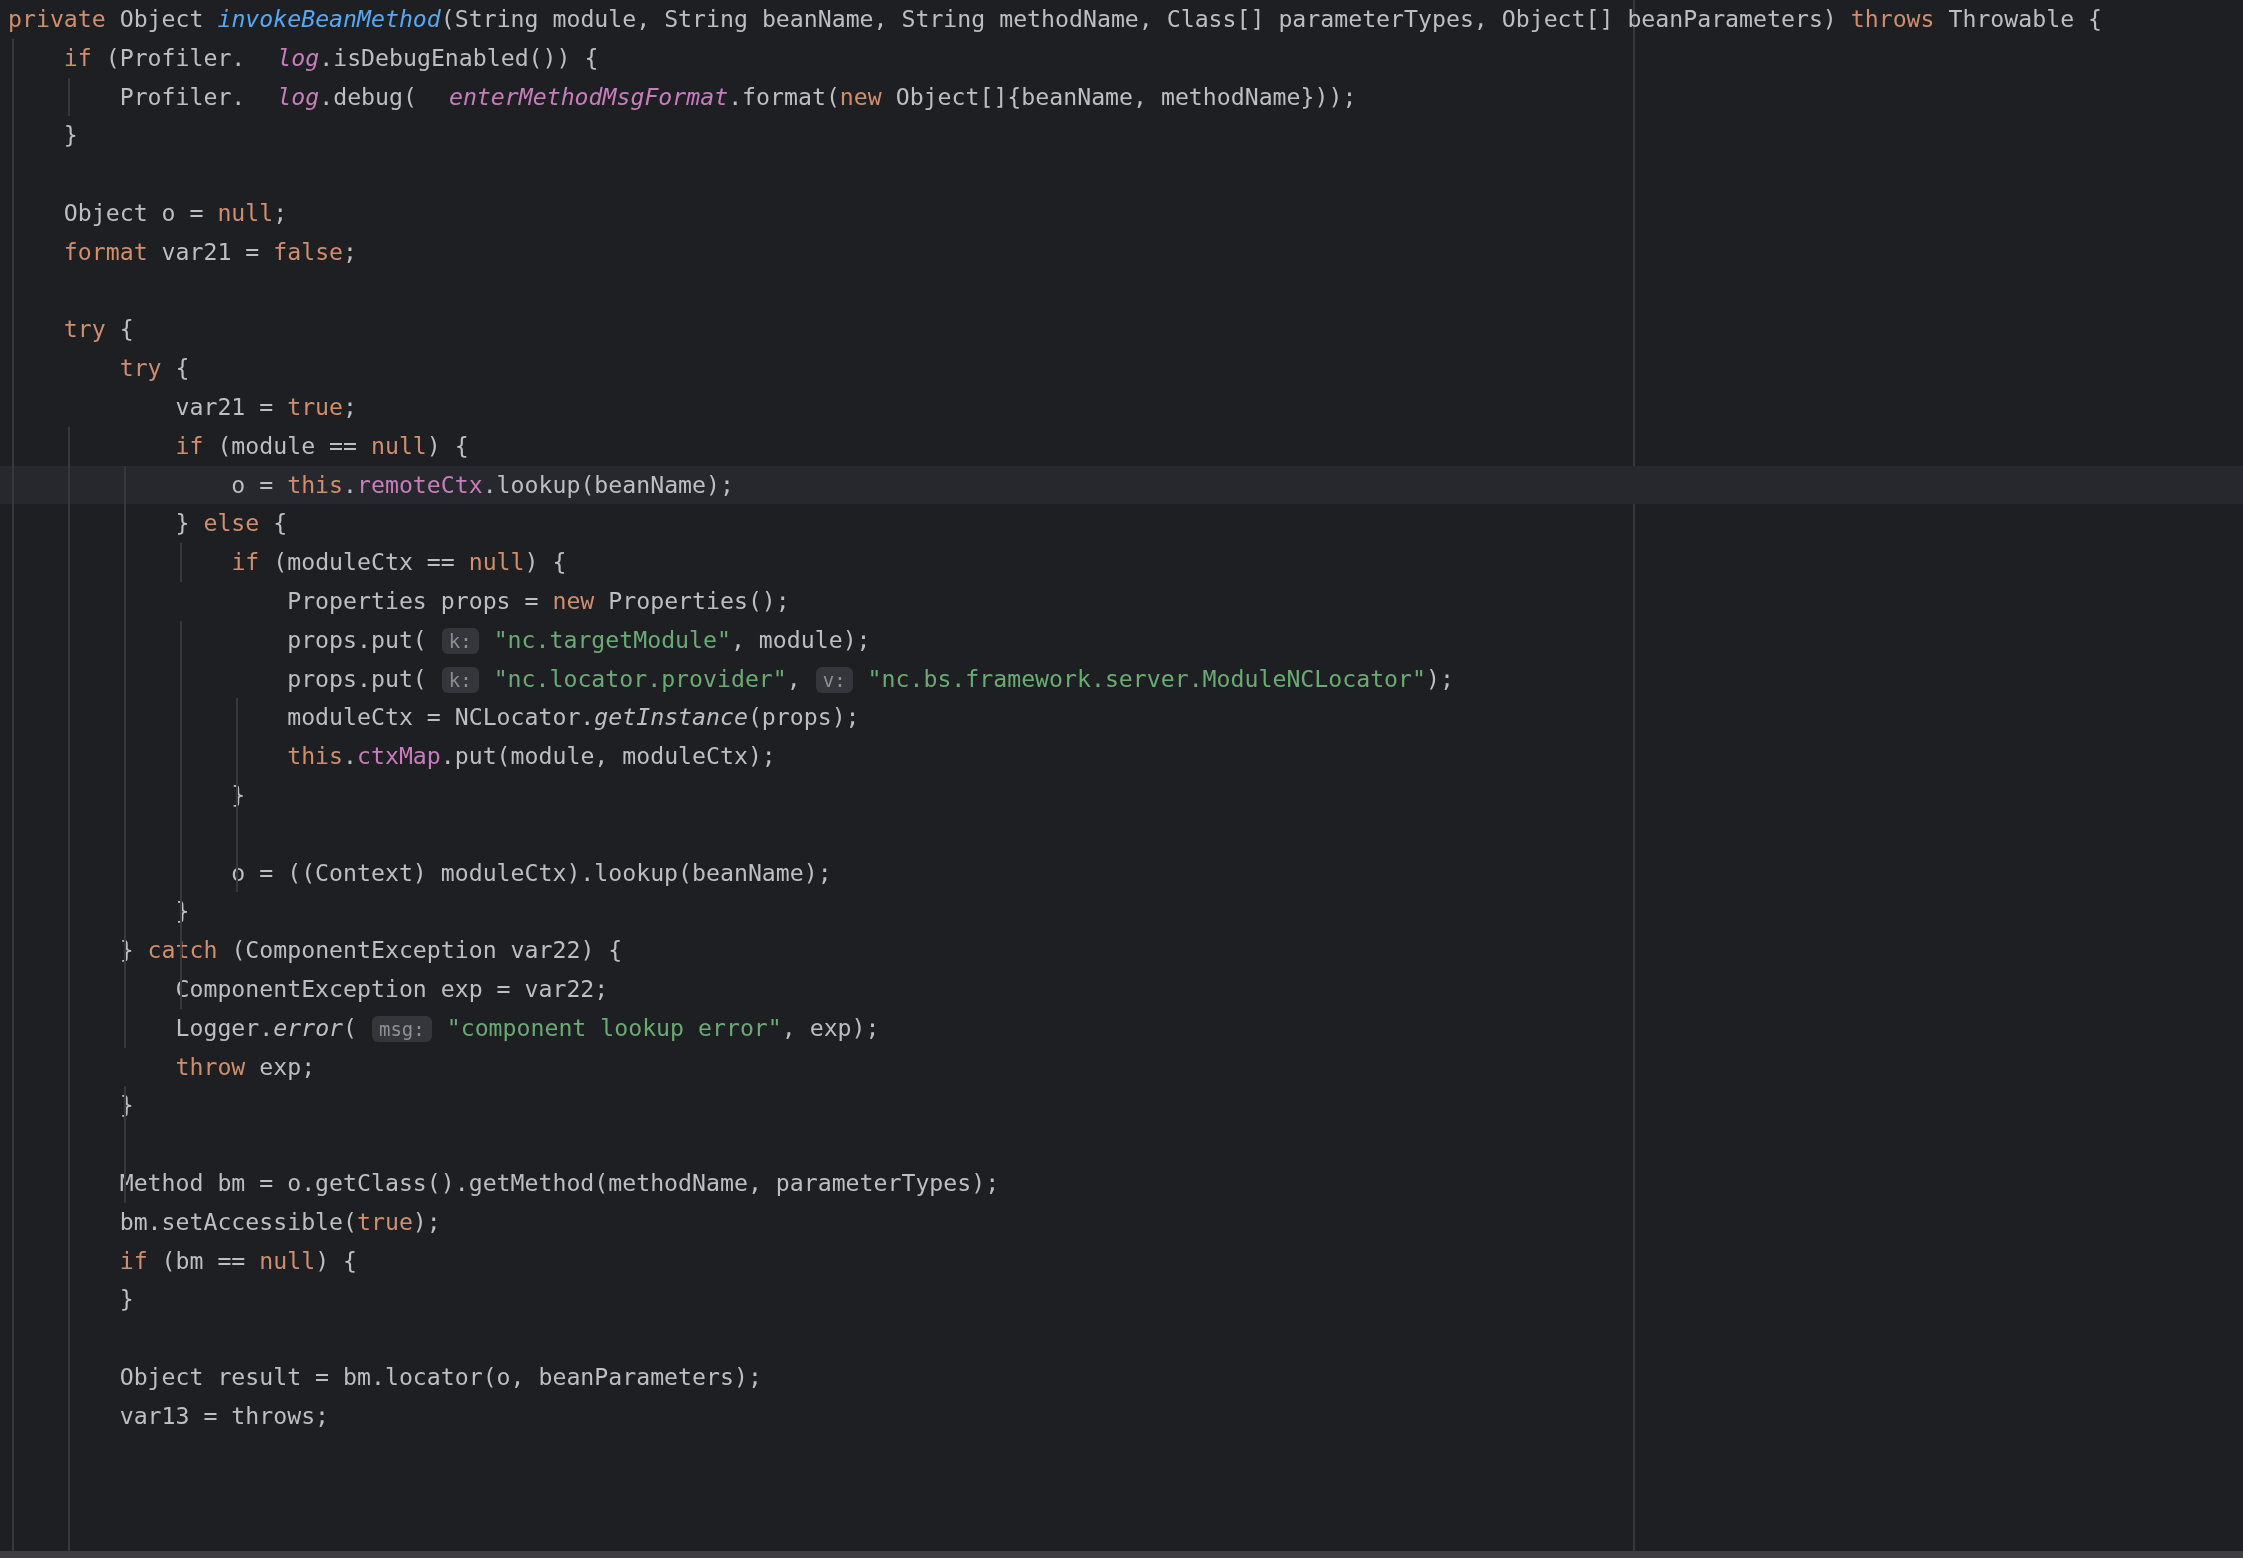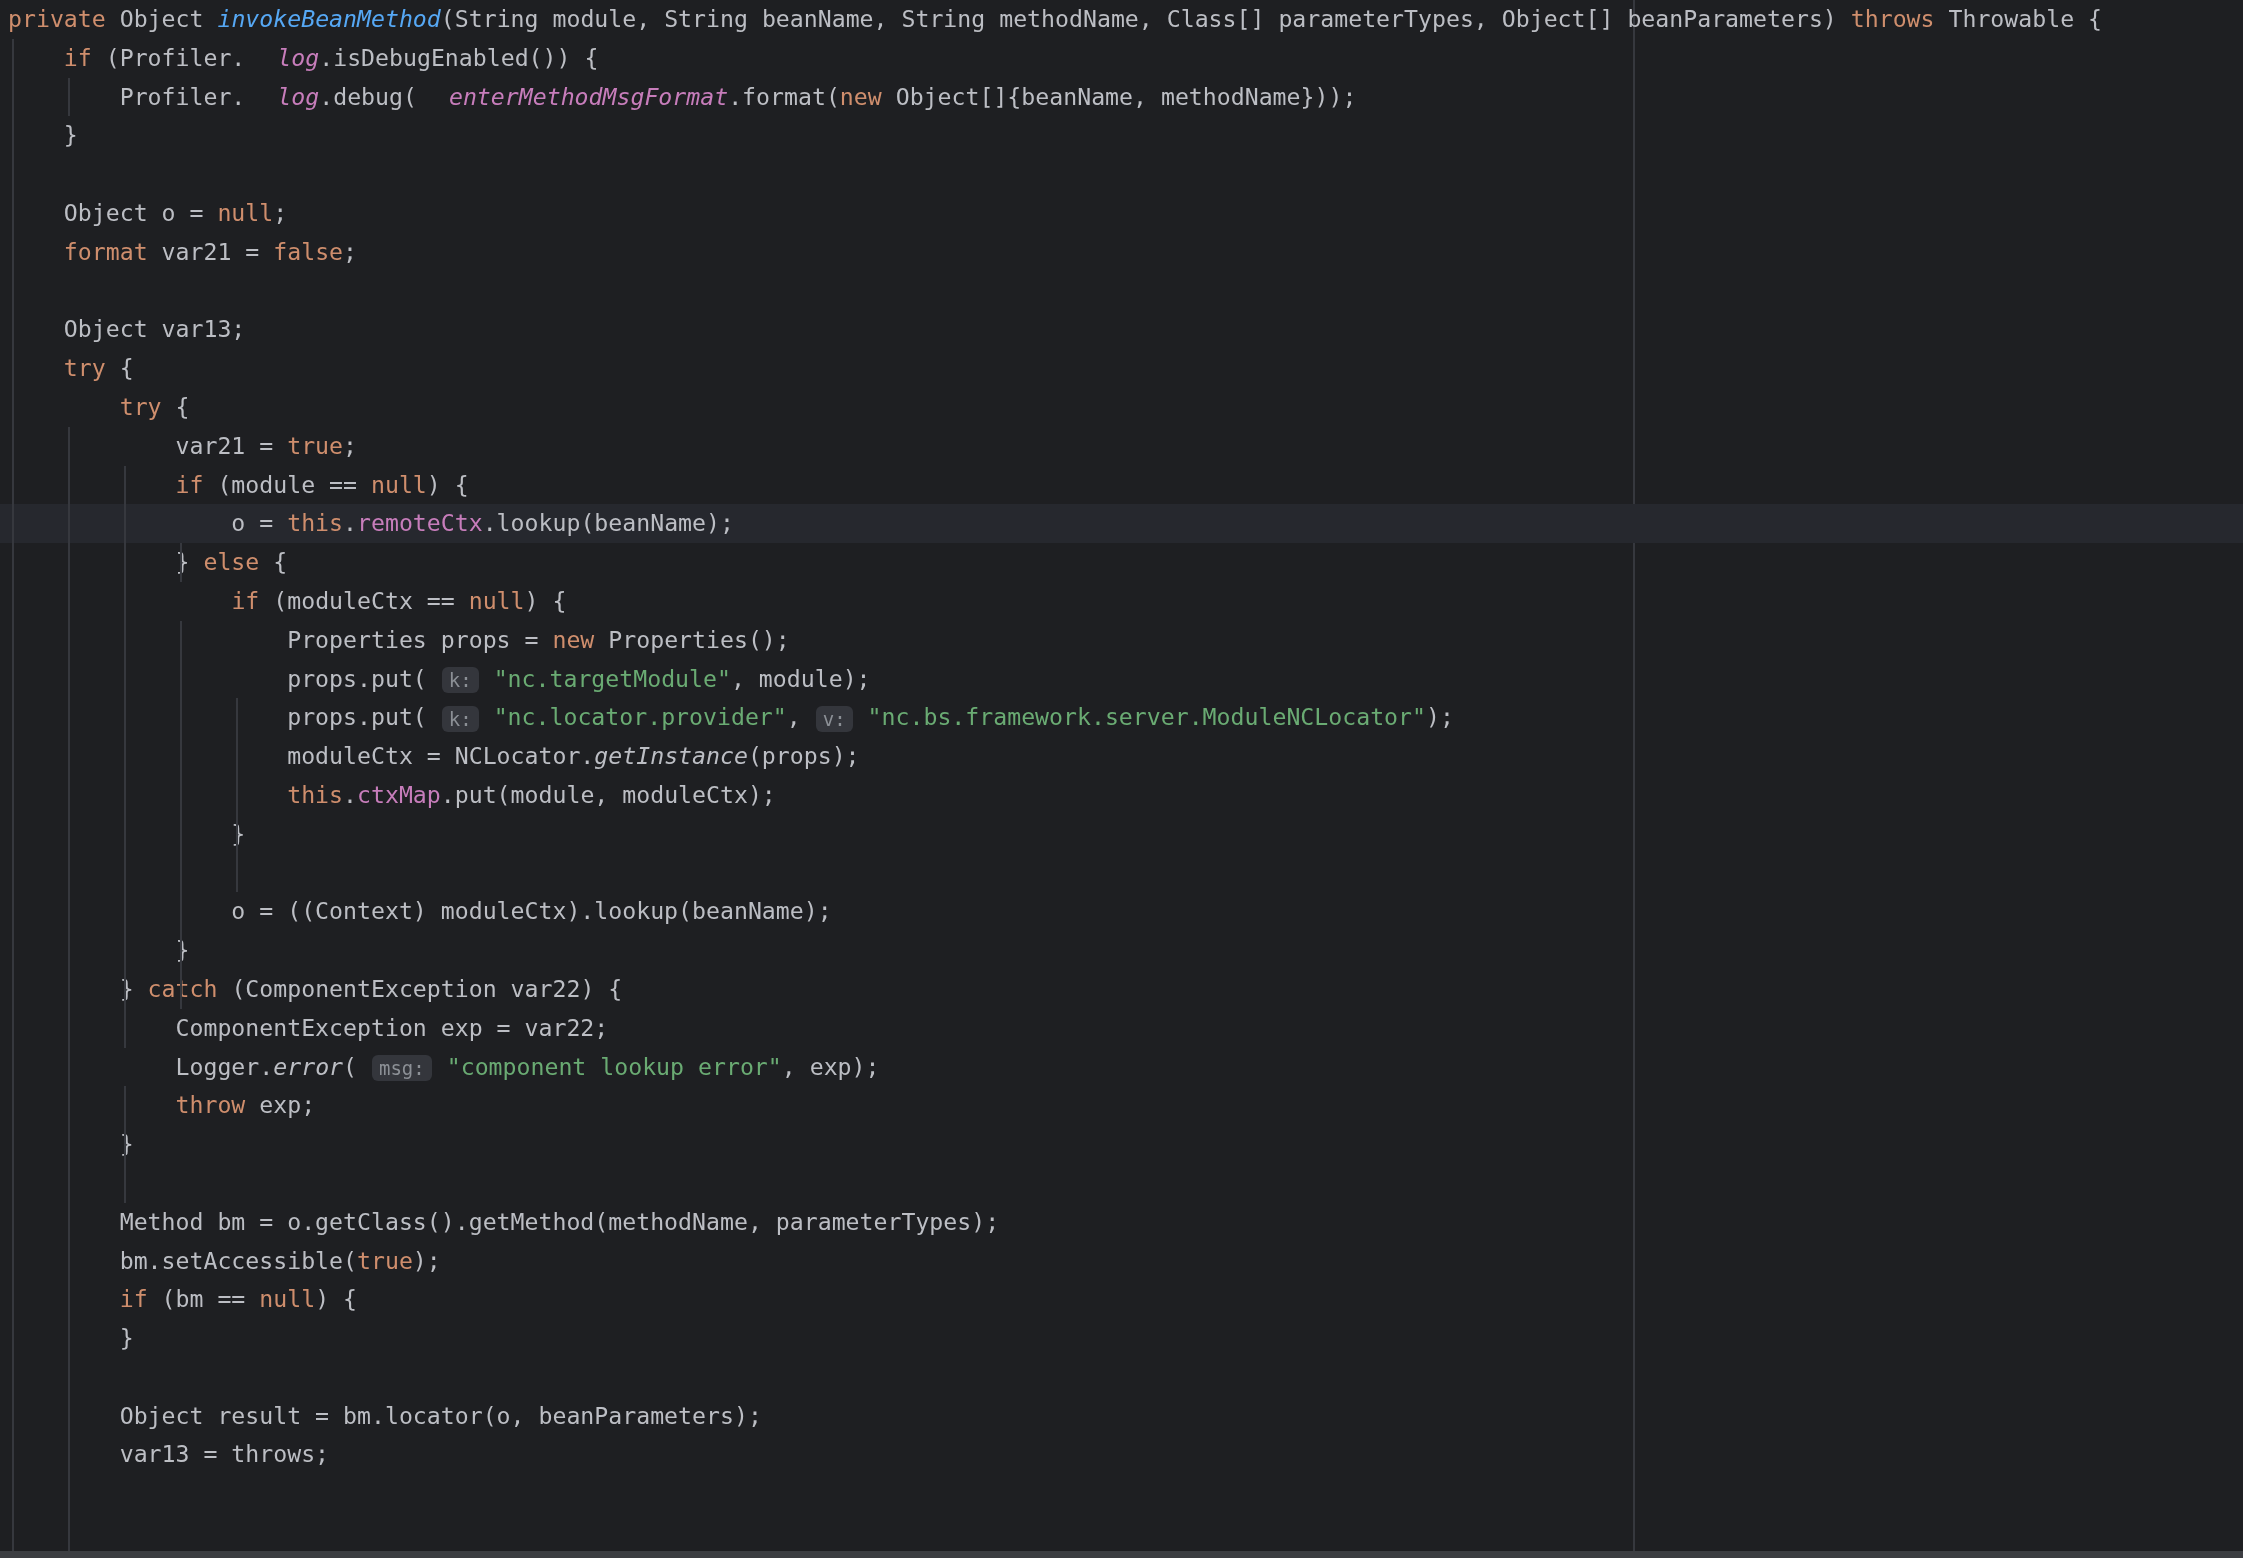--- a/index.html
+++ b/index.html
@@ -82,21 +82,20 @@
 <div class="editor">
   <div class="lines">
       <div class="line"><span class="t-k">private</span><span class="t-d"> Object </span><span class="t-m">invokeBeanMethod</span><span class="t-d">(String module, String beanName, String methodName, Class[] parameterTypes, Object[] beanParameters) </span><span class="t-k">throws</span><span class="t-d"> Throwable {</span></div>
       <div class="line"><span class="t-d">    </span><span class="t-k">if</span><span class="t-d"> (Profiler.</span><span class="t-fi">log</span><span class="t-d">.isDebugEnabled()) {</span></div>
       <div class="line"><span class="t-d">        Profiler.</span><span class="t-fi">log</span><span class="t-d">.debug(</span><span class="t-fi">enterMethodMsgFormat</span><span class="t-d">.format(</span><span class="t-k">new</span><span class="t-d"> Object[]{beanName, methodName}));</span></div>
       <div class="line"><span class="t-d">    }</span></div>
       <div class="line"></div>
       <div class="line"><span class="t-d">    Object o = </span><span class="t-k">null</span><span class="t-d">;</span></div>
       <div class="line"><span class="t-d">    </span><span class="t-k">format</span><span class="t-d"> var21 = </span><span class="t-k">false</span><span class="t-d">;</span></div>
       <div class="line"></div>
-      <div class="line"><span class="t-d">    Object var13;</span></div>
       <div class="line"><span class="t-d">    </span><span class="t-k">try</span><span class="t-d"> {</span></div>
       <div class="line"><span class="t-d">        </span><span class="t-k">try</span><span class="t-d"> {</span></div>
       <div class="line"><span class="t-d">            var21 = </span><span class="t-k">true</span><span class="t-d">;</span></div>
       <div class="line"><span class="t-d">            </span><span class="t-k">if</span><span class="t-d"> (module == </span><span class="t-k">null</span><span class="t-d">) {</span></div>
       <div class="line current"><span class="t-d">                o = </span><span class="t-k">this</span><span class="t-d">.</span><span class="t-f">remoteCtx</span><span class="t-d">.lookup(beanName);</span></div>
       <div class="line"><span class="t-d">            } </span><span class="t-k">else</span><span class="t-d"> {</span></div>
       <div class="line"><span class="t-d">                </span><span class="t-k">if</span><span class="t-d"> (moduleCtx == </span><span class="t-k">null</span><span class="t-d">) {</span></div>
       <div class="line"><span class="t-d">                    Properties props = </span><span class="t-k">new</span><span class="t-d"> Properties();</span></div>
       <div class="line"><span class="t-d">                    props.put( </span><span class="t-h">k:</span><span class="t-d"> </span><span class="t-s">"nc.targetModule"</span><span class="t-d">, module);</span></div>
       <div class="line"><span class="t-d">                    props.put( </span><span class="t-h">k:</span><span class="t-d"> </span><span class="t-s">"nc.locator.provider"</span><span class="t-d">, </span><span class="t-h">v:</span><span class="t-d"> </span><span class="t-s">"nc.bs.framework.server.ModuleNCLocator"</span><span class="t-d">);</span></div>

